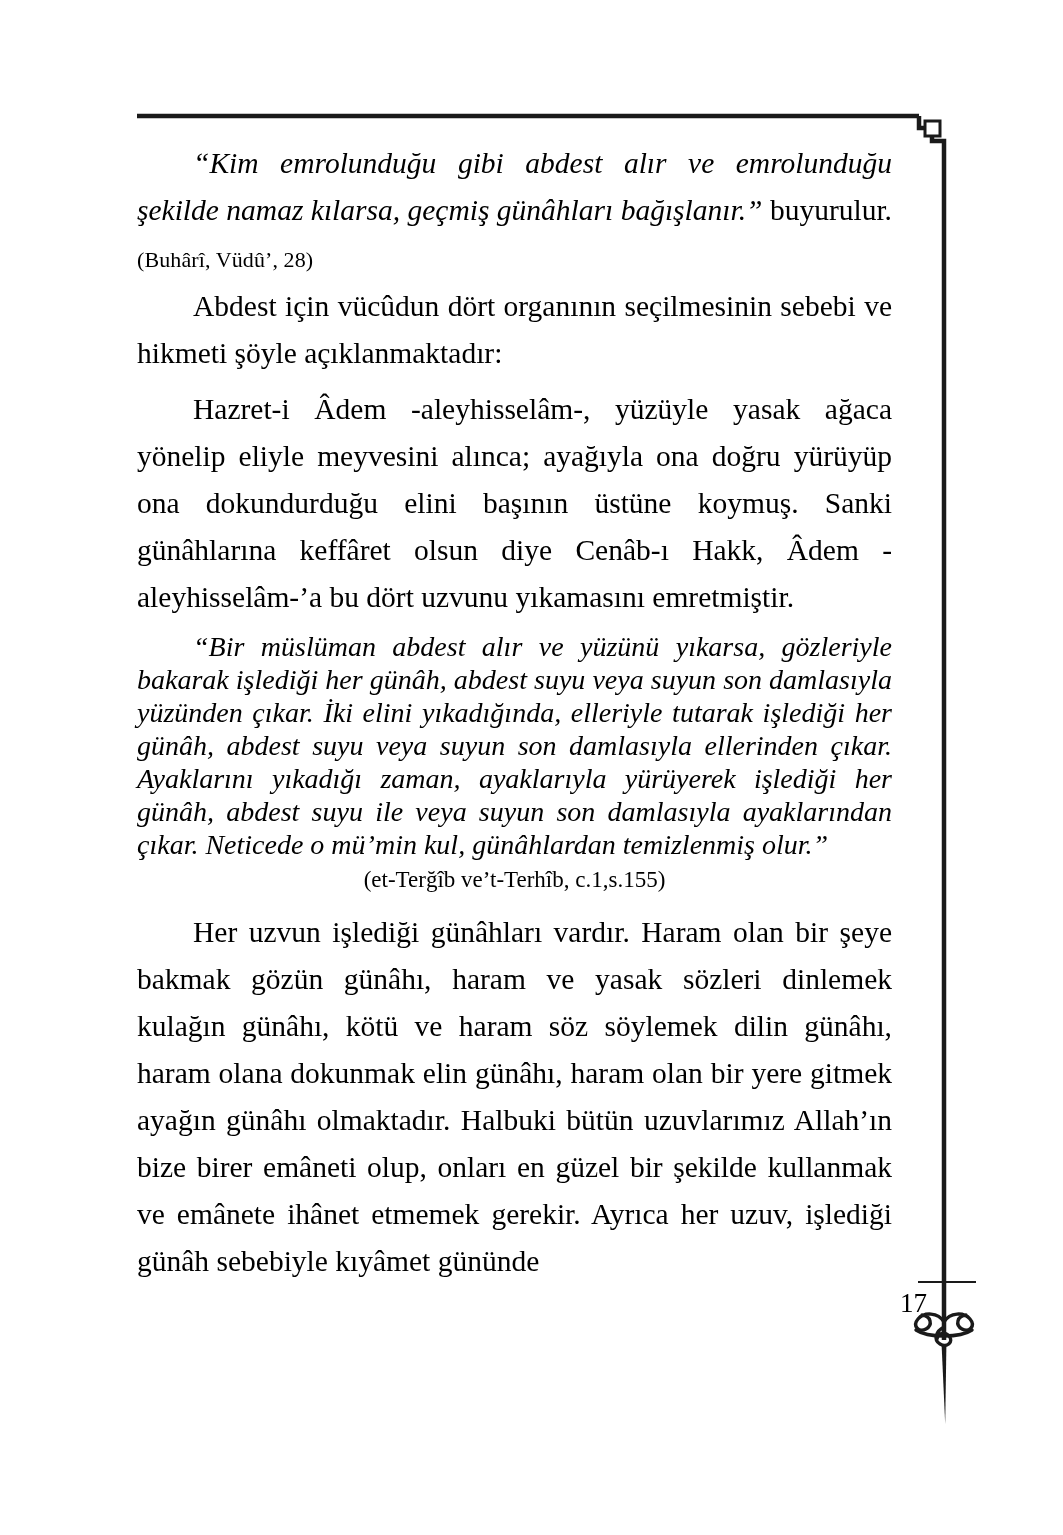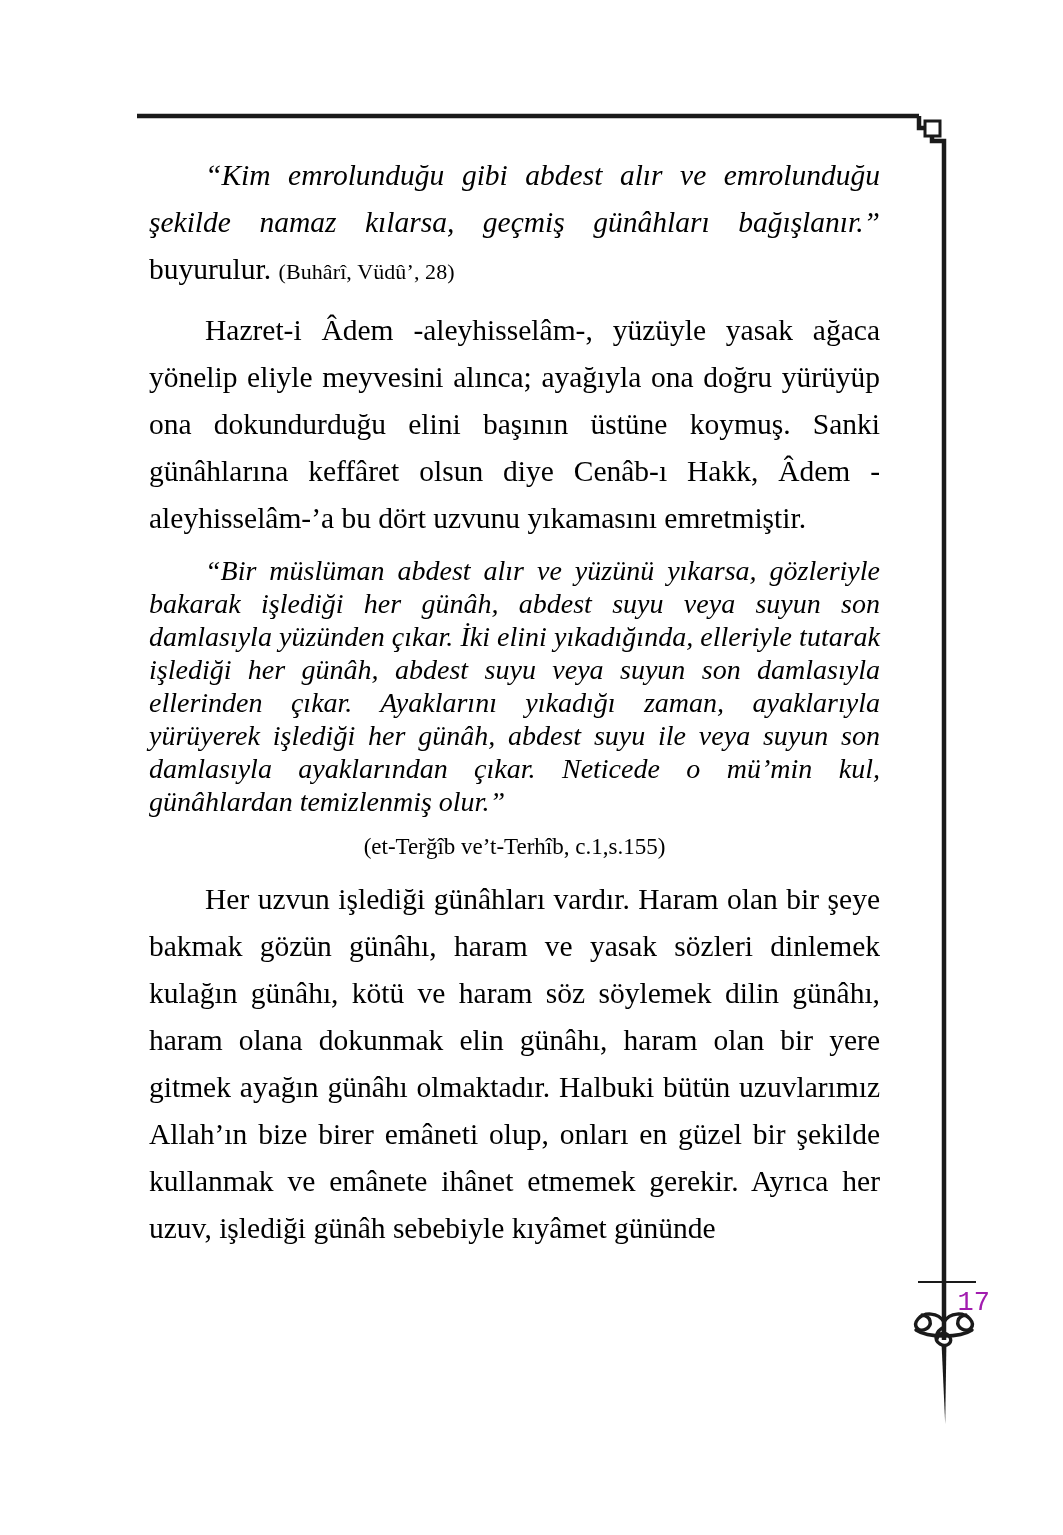--- a/index.html
+++ b/index.html
@@ -27,21 +27,21 @@
 
   
   #text-column {
     position: absolute;
     left: 137px;
     top: 140px;
     width: 755px;
   }
 
   p {
-    margin: 12px;
+    margin: 0;
     text-align: justify;
     text-justify: inter-word;
     -webkit-hyphens: none;
     hyphens: none;
   }
 
   .para {
     font-size: 29.5px;
     line-height: 47px;
     text-indent: 56px;
@@ -86,25 +86,25 @@
     top: 1281px;
     width: 58px;
     height: 0;
     border-top: 2.5px solid #1a1a1a;
   }
   #page-number {
     position: absolute;
     left: 900px;
     top: 1287px;
     width: 90px;
-    text-align: right;
+    text-align: left;
     font-size: 27px;
     line-height: 32px;
-    font-family: Liberation Mono, monospace;
-    color: #a21caf;
+    font-family: Liberation Serif, serif;
+    color: #000000;
   }
 </style>
 </head>
 <body>
 
 <svg id="page-frame" viewBox="0 0 1063 1535" width="1063" height="1535" xmlns="http://www.w3.org/2000/svg">
 
   <path d="M137 116 L 919 116" stroke="#1a1a1a" stroke-width="4.5" fill="none" stroke-linecap="butt"></path>
 
   <path d="M919 116 L 919 128 L 932 128 L 932 141 L 944 141 L 944 1340" stroke="#1a1a1a" stroke-width="4.5" fill="none" stroke-linejoin="miter" stroke-linecap="butt"></path>
@@ -129,20 +129,21 @@
   </g>
 </svg>
 
 <div id="page-number-rule"></div>
 <div id="page-number">17</div>
 
 <div id="text-column">
 
   <p class="quote"><span>“Kim emrolunduğu gibi abdest alır ve emrolunduğu şekilde namaz kılarsa, geçmiş günâhları bağışlanır.”</span><span class="tail"> buyurulur.</span> <span class="tail src">(Buhârî, Vüdû’, 28)</span></p>
 
+  <p class="para">Abdest için vücûdun dört organının seçilmesinin sebebi ve hikmeti şöyle açıklanmaktadır:</p>
 
   <p class="para">Hazret-i Âdem -aleyhisselâm-, yüzüyle yasak ağaca yönelip eliyle meyvesini alınca; ayağıyla ona doğru yürüyüp ona dokundurduğu elini başının üstüne koymuş. Sanki günâhlarına keffâret olsun diye Cenâb-ı Hakk, Âdem -aleyhisselâm-’a bu dört uzvunu yıkamasını emretmiştir.</p>
 
 
   <p class="quote-long">“Bir müslüman abdest alır ve yüzünü yıkarsa, gözleriyle bakarak işlediği her günâh, abdest suyu veya suyun son damlasıyla yüzünden çıkar. İki elini yıkadığında, elleriyle tutarak işlediği her günâh, abdest suyu veya suyun son damlasıyla ellerinden çıkar. Ayaklarını yıkadığı zaman, ayaklarıyla yürüyerek işlediği her günâh, abdest suyu ile veya suyun son damlasıyla ayaklarından çıkar. Neticede o mü’min kul, günâhlardan temizlenmiş olur.”</p>
 
   <p class="citation-line">(et-Terğîb ve’t-Terhîb, c.1,s.155)</p>
 
   <p class="para">Her uzvun işlediği günâhları vardır. Haram olan bir şeye bakmak gözün günâhı, haram ve yasak sözleri dinlemek kulağın günâhı, kötü ve haram söz söylemek dilin günâhı, haram olana dokunmak elin günâhı, haram olan bir yere gitmek ayağın günâhı olmaktadır. Halbuki bütün uzuvlarımız Allah’ın bize birer emâneti olup, onları en güzel bir şekilde kullanmak ve emânete ihânet etmemek gerekir. Ayrıca her uzuv, işlediği günâh sebebiyle kıyâmet gününde</p>
 

